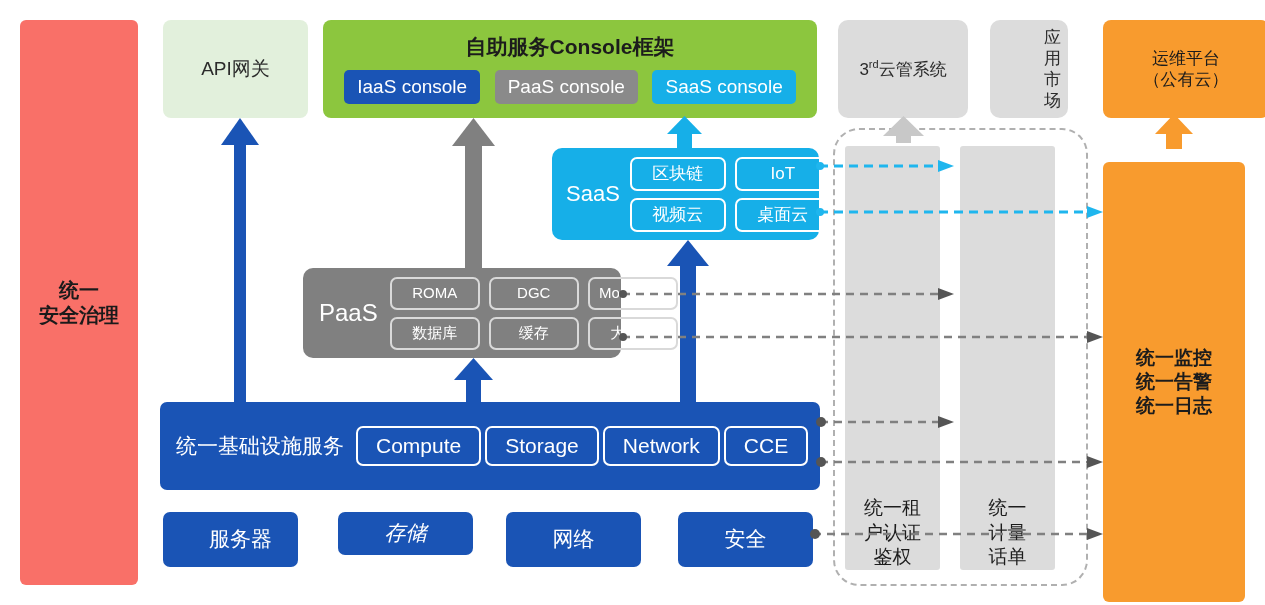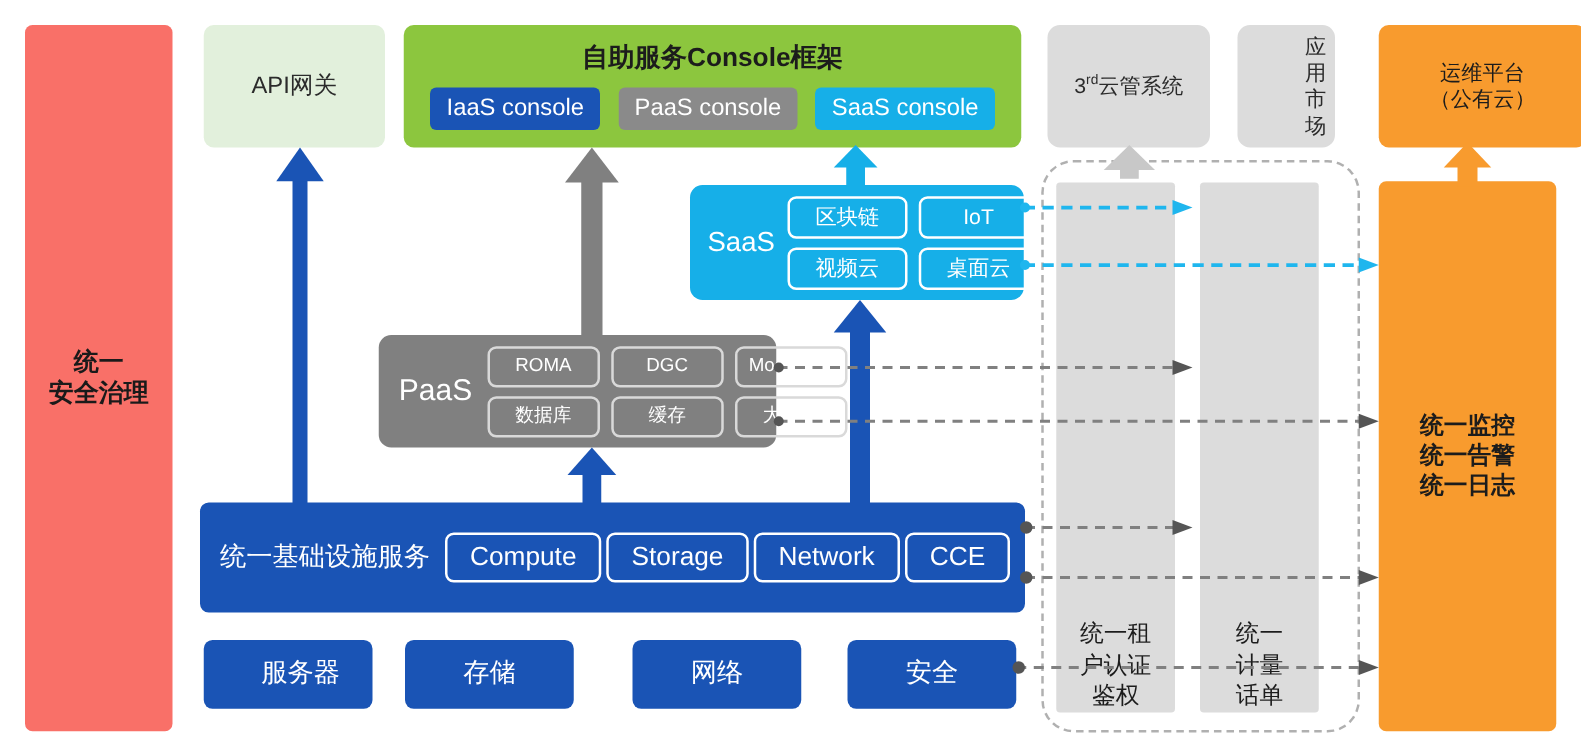--- a/index.html
+++ b/index.html
@@ -96,21 +96,21 @@
   <div class="box grey-box" style="left:990px;top:20px;width:78px;height:98px;padding-left:47px;">
     <span class="lbl-multi">应用
 市场</span>
   </div>
 
   <div class="box orange-top" style="left:1103px;top:20px;width:166px;height:98px;">
     <span class="lbl-multi">运维平台
 （公有云）</span>
   </div>
 
-  <div class="box orange-panel" style="left:1103px;top:145px;width:142px;height:440px;">
+  <div class="box orange-panel" style="left:1103px;top:162px;width:142px;height:440px;">
     <span class="lbl-multi">统一监控
 统一告警
 统一日志</span>
   </div>
 
   <div class="box saas-block" style="left:552px;top:148px;width:267px;height:92px;">
     <span class="saas-label">SaaS</span>
     <div class="tile-grid">
       <span class="tile">区块链</span>
       <span class="tile">IoT</span>
@@ -137,21 +137,21 @@
       <span class="tile-b">Compute</span>
       <span class="tile-b">Storage</span>
       <span class="tile-b">Network</span>
       <span class="tile-b">CCE</span>
     </div>
   </div>
 
   <div class="box blue-box" style="left:163px;top:512px;width:135px;height:55px;padding-left:20px;">
     <span>服务器</span>
   </div>
-  <div class="box blue-box" style="left:324px;top:512px;width:135px;height:55px;">
+  <div class="box blue-box" style="left:338px;top:512px;width:135px;height:43px;font-style:italic;">
     <span>存储</span>
   </div>
   <div class="box blue-box" style="left:506px;top:512px;width:135px;height:55px;">
     <span>网络</span>
   </div>
   <div class="box blue-box" style="left:678px;top:512px;width:135px;height:55px;">
     <span>安全</span>
   </div>
 
   <div class="dash-container" style="left:833px;top:128px;width:255px;height:458px;"></div>

